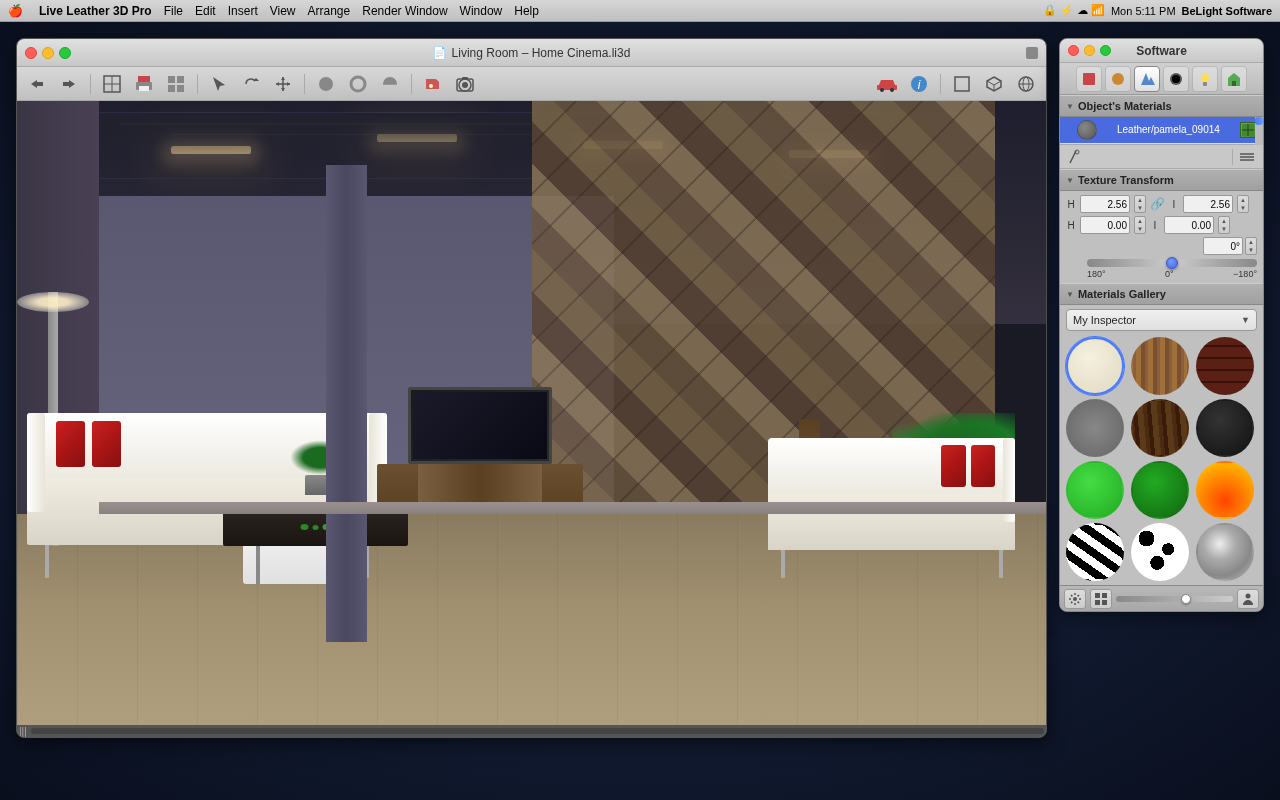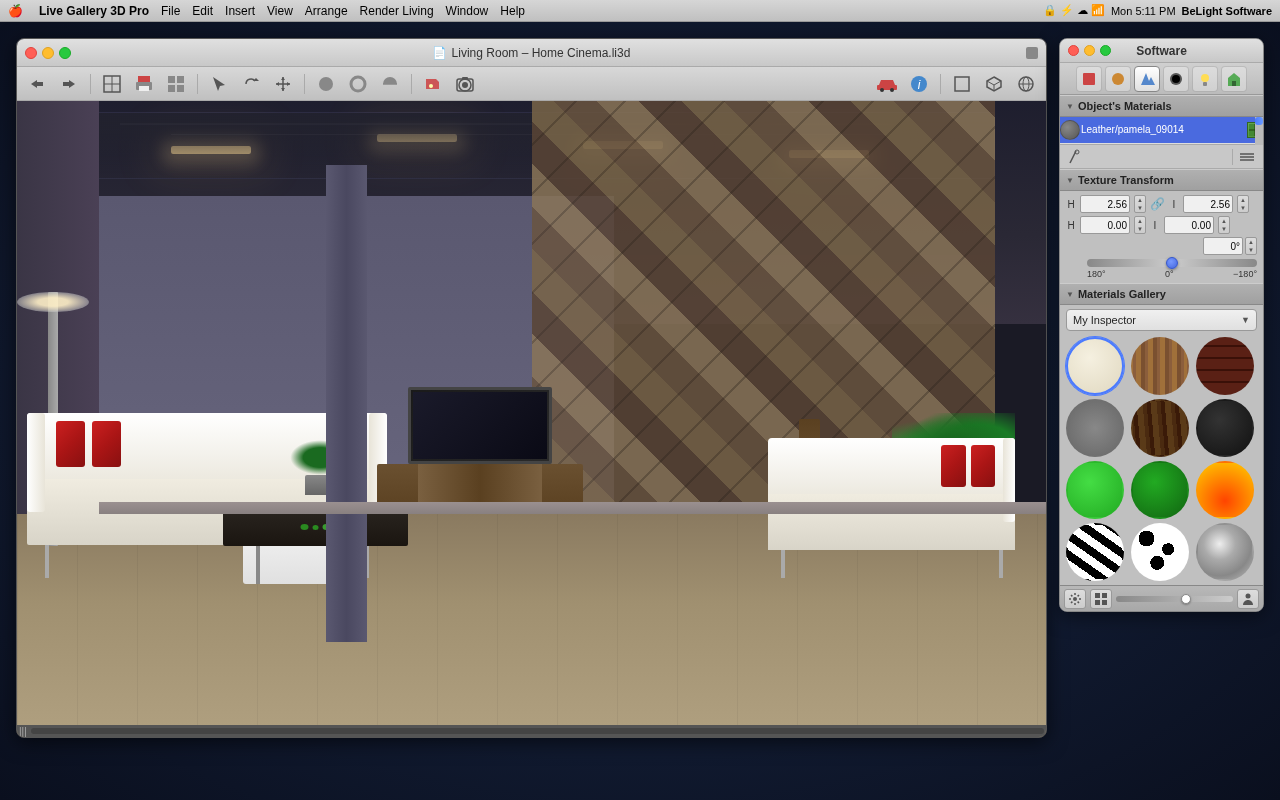--- a/index.html
+++ b/index.html
@@ -431,22 +431,22 @@
       color: #555;
     }
 
     .materials-list {
       background: #e8e8e8;
       border-bottom: 1px solid #aaa;
     }
     .material-item {
       display: flex;
       align-items: center;
-      padding: 3px 0;
-      gap: 1px;
+      padding: 3px 17px;
+      gap: 20px;
       cursor: pointer;
       border-bottom: 1px solid #ddd;
       min-height: 26px;
     }
     .material-item.selected { background: #4a6adf; }
     .material-item.selected .material-name { color: #fff; }
     .material-swatch {
       width: 20px;
       height: 20px;
       border-radius: 50%;
@@ -761,27 +761,27 @@
       height: 30%;
       background: linear-gradient(to right, #4a7aff, #6a9aff);
       border-radius: 3px;
     }
   </style>
 </head>
 <body>
 
 <div class="menubar">
   <span class="menubar-item menubar-apple">🍎</span>
-  <span class="menubar-item bold">Live Gallery 3D Pro</span>
+  <span class="menubar-item bold">Live Leather 3D Pro</span>
   <span class="menubar-item">File</span>
   <span class="menubar-item">Edit</span>
   <span class="menubar-item">Insert</span>
   <span class="menubar-item">View</span>
   <span class="menubar-item">Arrange</span>
-  <span class="menubar-item">Render Living</span>
+  <span class="menubar-item">Render Window</span>
   <span class="menubar-item">Window</span>
   <span class="menubar-item">Help</span>
   <div class="menubar-right">
     <span style="font-size:11px">🔒 ⚡ ☁ 📶</span>
     <span>Mon 5:11 PM</span>
     <span style="font-weight:bold">BeLight Software</span>
   </div>
 </div>
 
 <div class="main-container">

